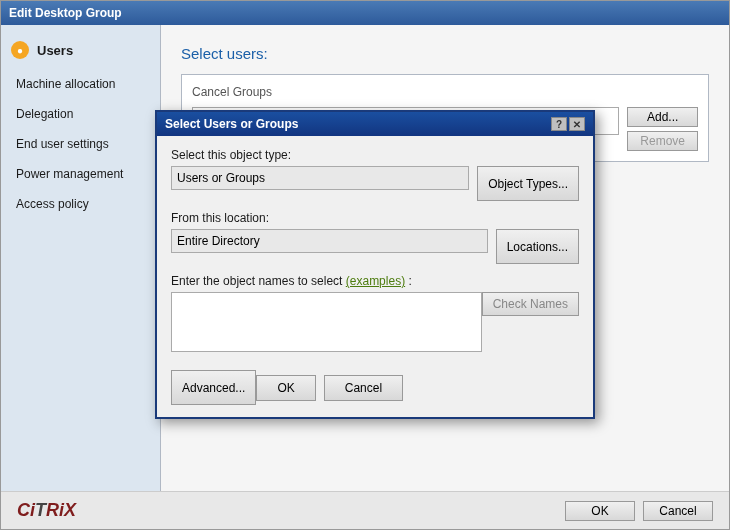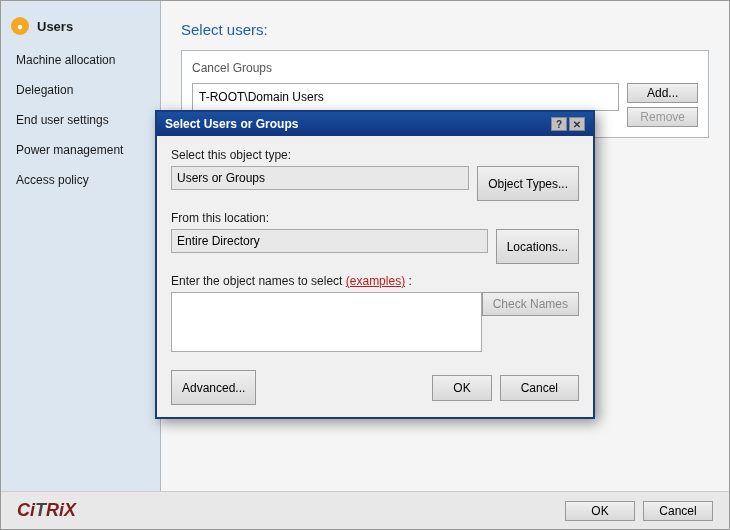--- a/index.html
+++ b/index.html
@@ -334,21 +334,20 @@
       padding: 3px 10px;
       cursor: pointer;
       font-size: 12px;
       height: 24px;
       white-space: nowrap;
       color: #888;
     }
 
     .dialog-footer {
       display: flex;
-      justify-content: space-between;
       align-items: center;
       padding: 6px 14px 12px 14px;
     }
 
     .dialog-footer-right {
       display: flex;
       gap: 8px;
     }
 
     .dialog-ok-btn {
@@ -360,30 +359,33 @@
       height: 26px;
     }
 
     .object-names-area {
       display: flex;
       align-items: flex-start;
       margin-bottom: 0;
     }
 
     .names-label-link {
-      color: #b91c1c;
+      color: #4d7c0f;
       text-decoration: underline;
       cursor: pointer;
     }
   </style>
 </head>
 <body>
 
 <div class="main-window">
 
+  <div class="title-bar">
+    <span>Edit Desktop Group</span>
+  </div>
 
   <div class="window-body">
 
     <div class="sidebar">
       <div class="sidebar-header">
         <div class="sidebar-icon">●</div>
         <span>Users</span>
       </div>
       <div class="sidebar-item">
         <span>Machine allocation</span>

